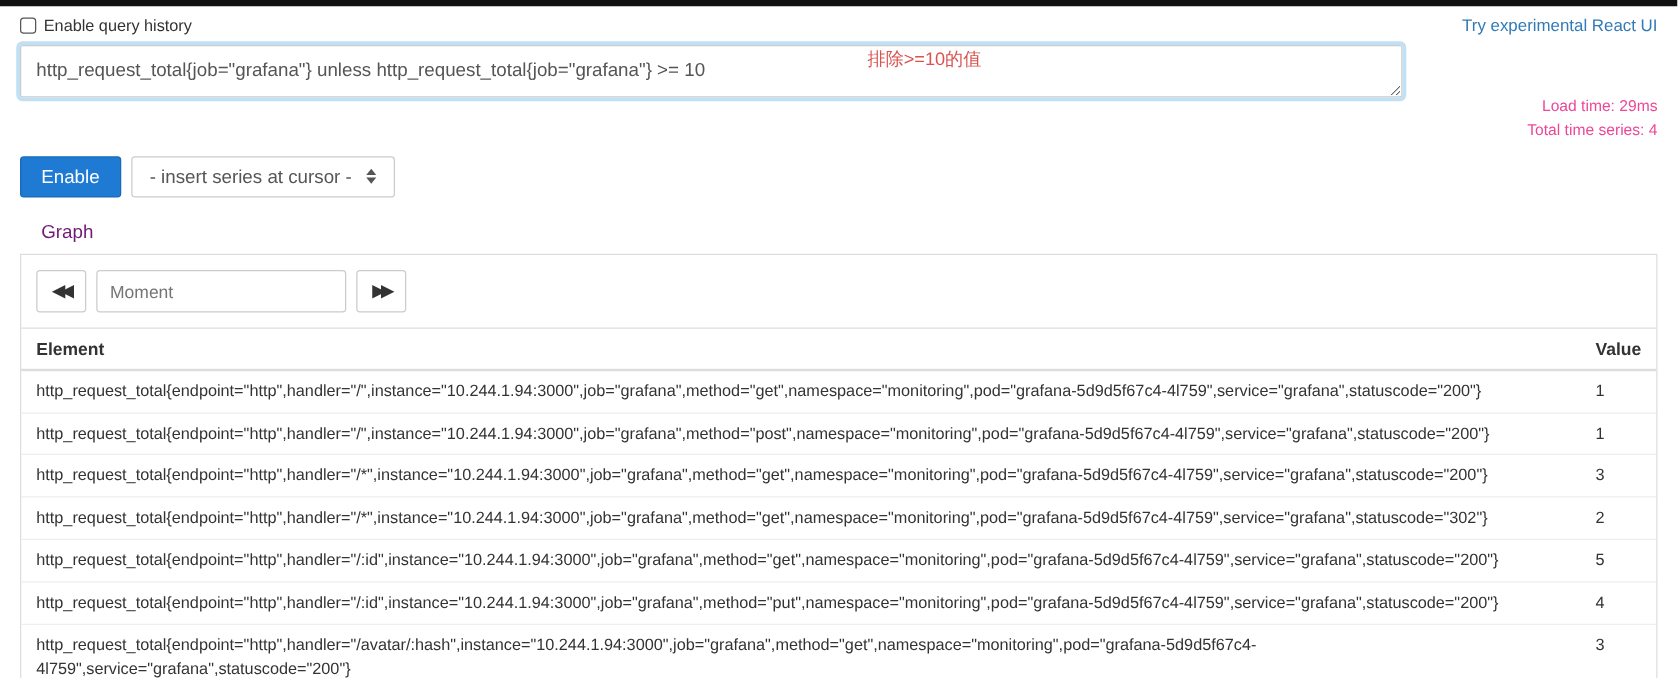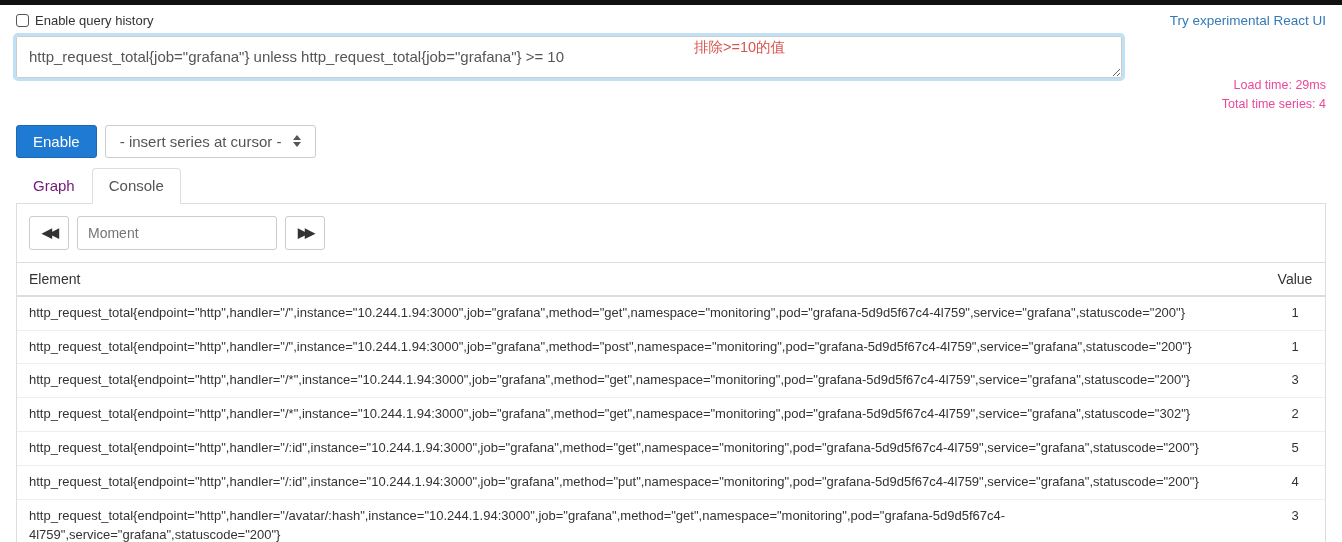--- a/index.html
+++ b/index.html
@@ -190,25 +190,25 @@
   table.results {
     width: 100%;
     border-collapse: collapse;
     font-size: 13px;
   }
   table.results th {
     text-align: left;
     padding: 8px 12px;
     border-top: 1px solid #ddd;
     border-bottom: 2px solid #ddd;
-    font-weight: 400;
+    font-weight: 700;
     font-size: 14px;
   }
   table.results th.val, table.results td.val {
-    text-align: center;
+    text-align: left;
     width: 60px;
   }
   table.results td {
     padding: 7px 12px;
     border-top: 1px solid #eee;
     color: #333;
     line-height: 1.45;
     vertical-align: top;
   }
 </style>
@@ -246,21 +246,20 @@
       <span>- insert series at cursor -</span>
       <span class="dbl-caret">
         <span class="up"></span>
           <span class="dn"></span>
       </span>
     </div>
   </div>
 
   <div class="tabs">
     <div class="tab">Graph</div>
-    <div class="tab active">Console</div>
   </div>
 
   <div class="panel">
     <div class="time-row">
       <div class="nav-btn">
         <span class="dbl-chevron">◀◀</span>
       </div>
       <input class="moment-input" placeholder="Moment" style="">
       <div class="nav-btn">
         <span class="dbl-chevron">▶▶</span>

